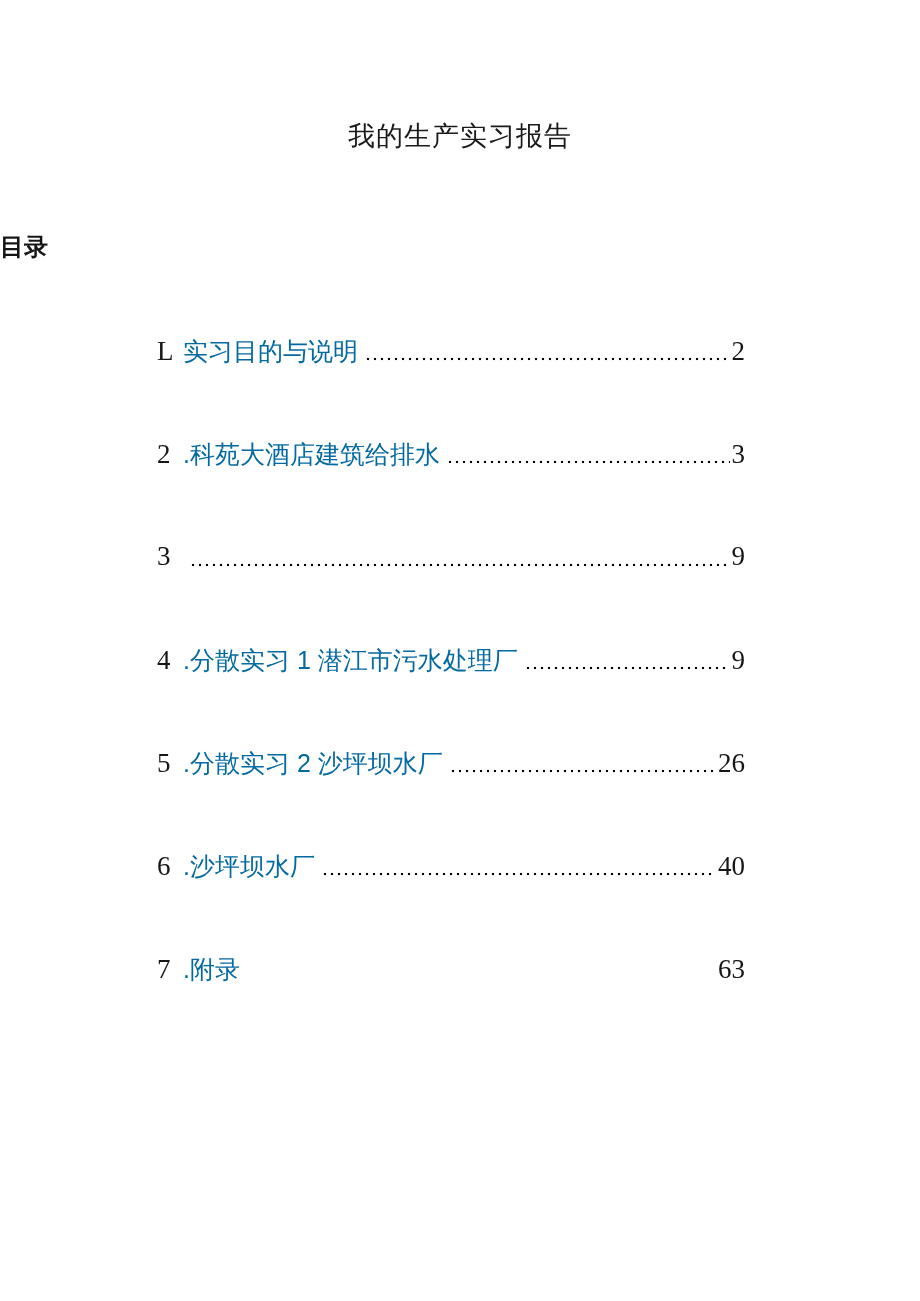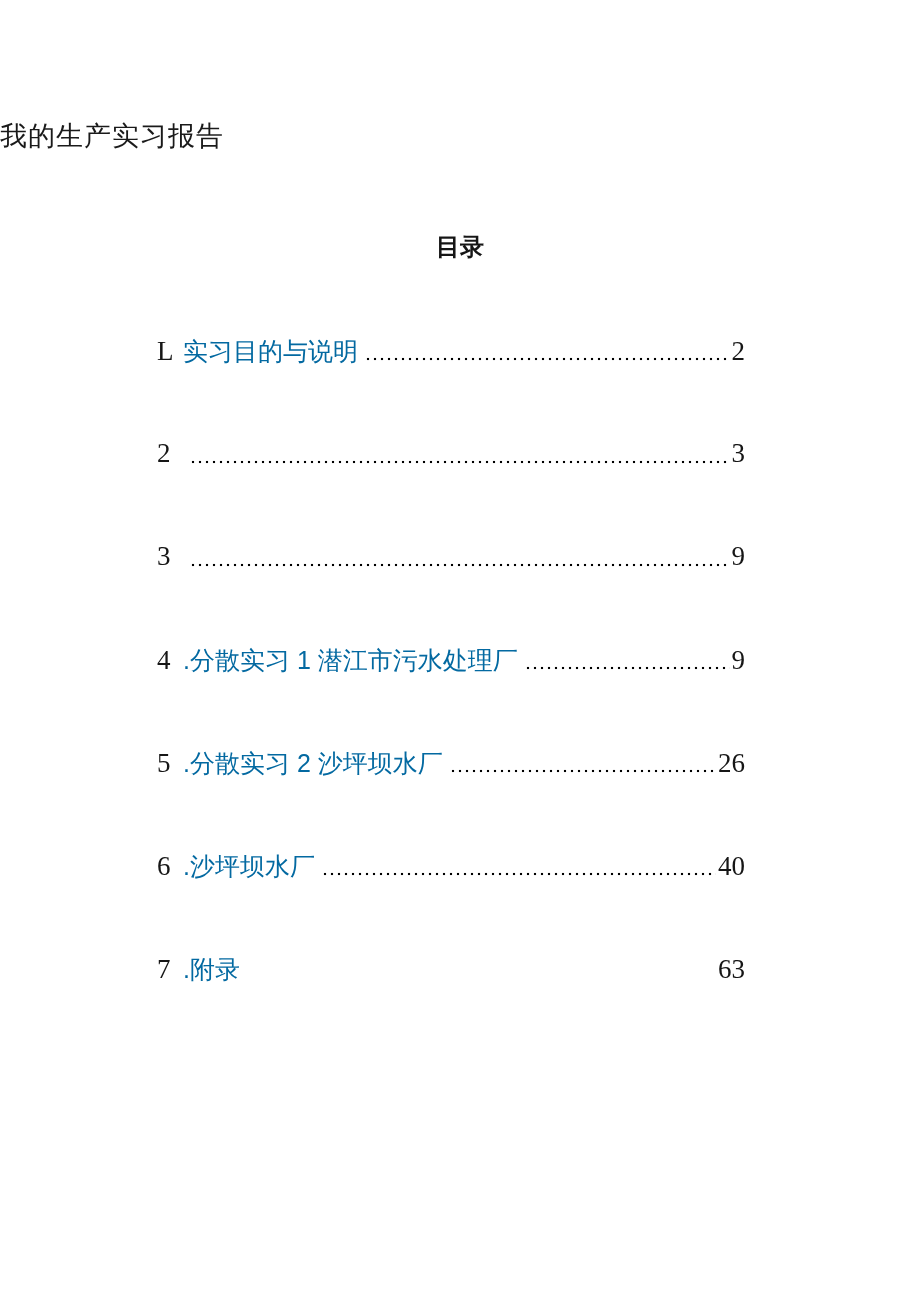--- a/index.html
+++ b/index.html
@@ -11,29 +11,30 @@
     position: relative;
     width: 920px;
     height: 1301px;
     background: #ffffff;
     color: #111111;
     overflow: hidden;
   }
   .doc-title {
     margin: 0;
     padding-top: 118px;
+    text-align: center;
     font-family: "Liberation Serif", "DejaVu Serif", serif;
     font-size: 27px;
     font-weight: normal;
     letter-spacing: 1px;
     color: #1a1a1a;
   }
   .toc-heading {
     margin-top: 77px;
-    text-align: center;
+    text-align: left;
     font-family: "Liberation Sans", "DejaVu Sans", sans-serif;
     font-size: 24px;
     font-weight: bold;
     color: #151515;
   }
   .toc-list {
     width: 588px;
     margin: 72px 0 0 157px;
   }
   .toc-row {
@@ -87,20 +88,21 @@
 
     <div class="toc-row">
       <span class="num">L</span>
       <span class="entry-title">实习目的与说明</span>
       <span class="dot-leader"></span>
       <span class="page-num">2</span>
     </div>
 
     <div class="toc-row">
       <span class="num">2</span>
+      <span class="entry-title">.科苑大酒店建筑给排水</span>
       <span class="dot-leader"></span>
       <span class="page-num">3</span>
     </div>
 
     <div class="toc-row">
       <span class="num">3</span>
       <span class="dot-leader"></span>
       <span class="page-num">9</span>
     </div>
 

